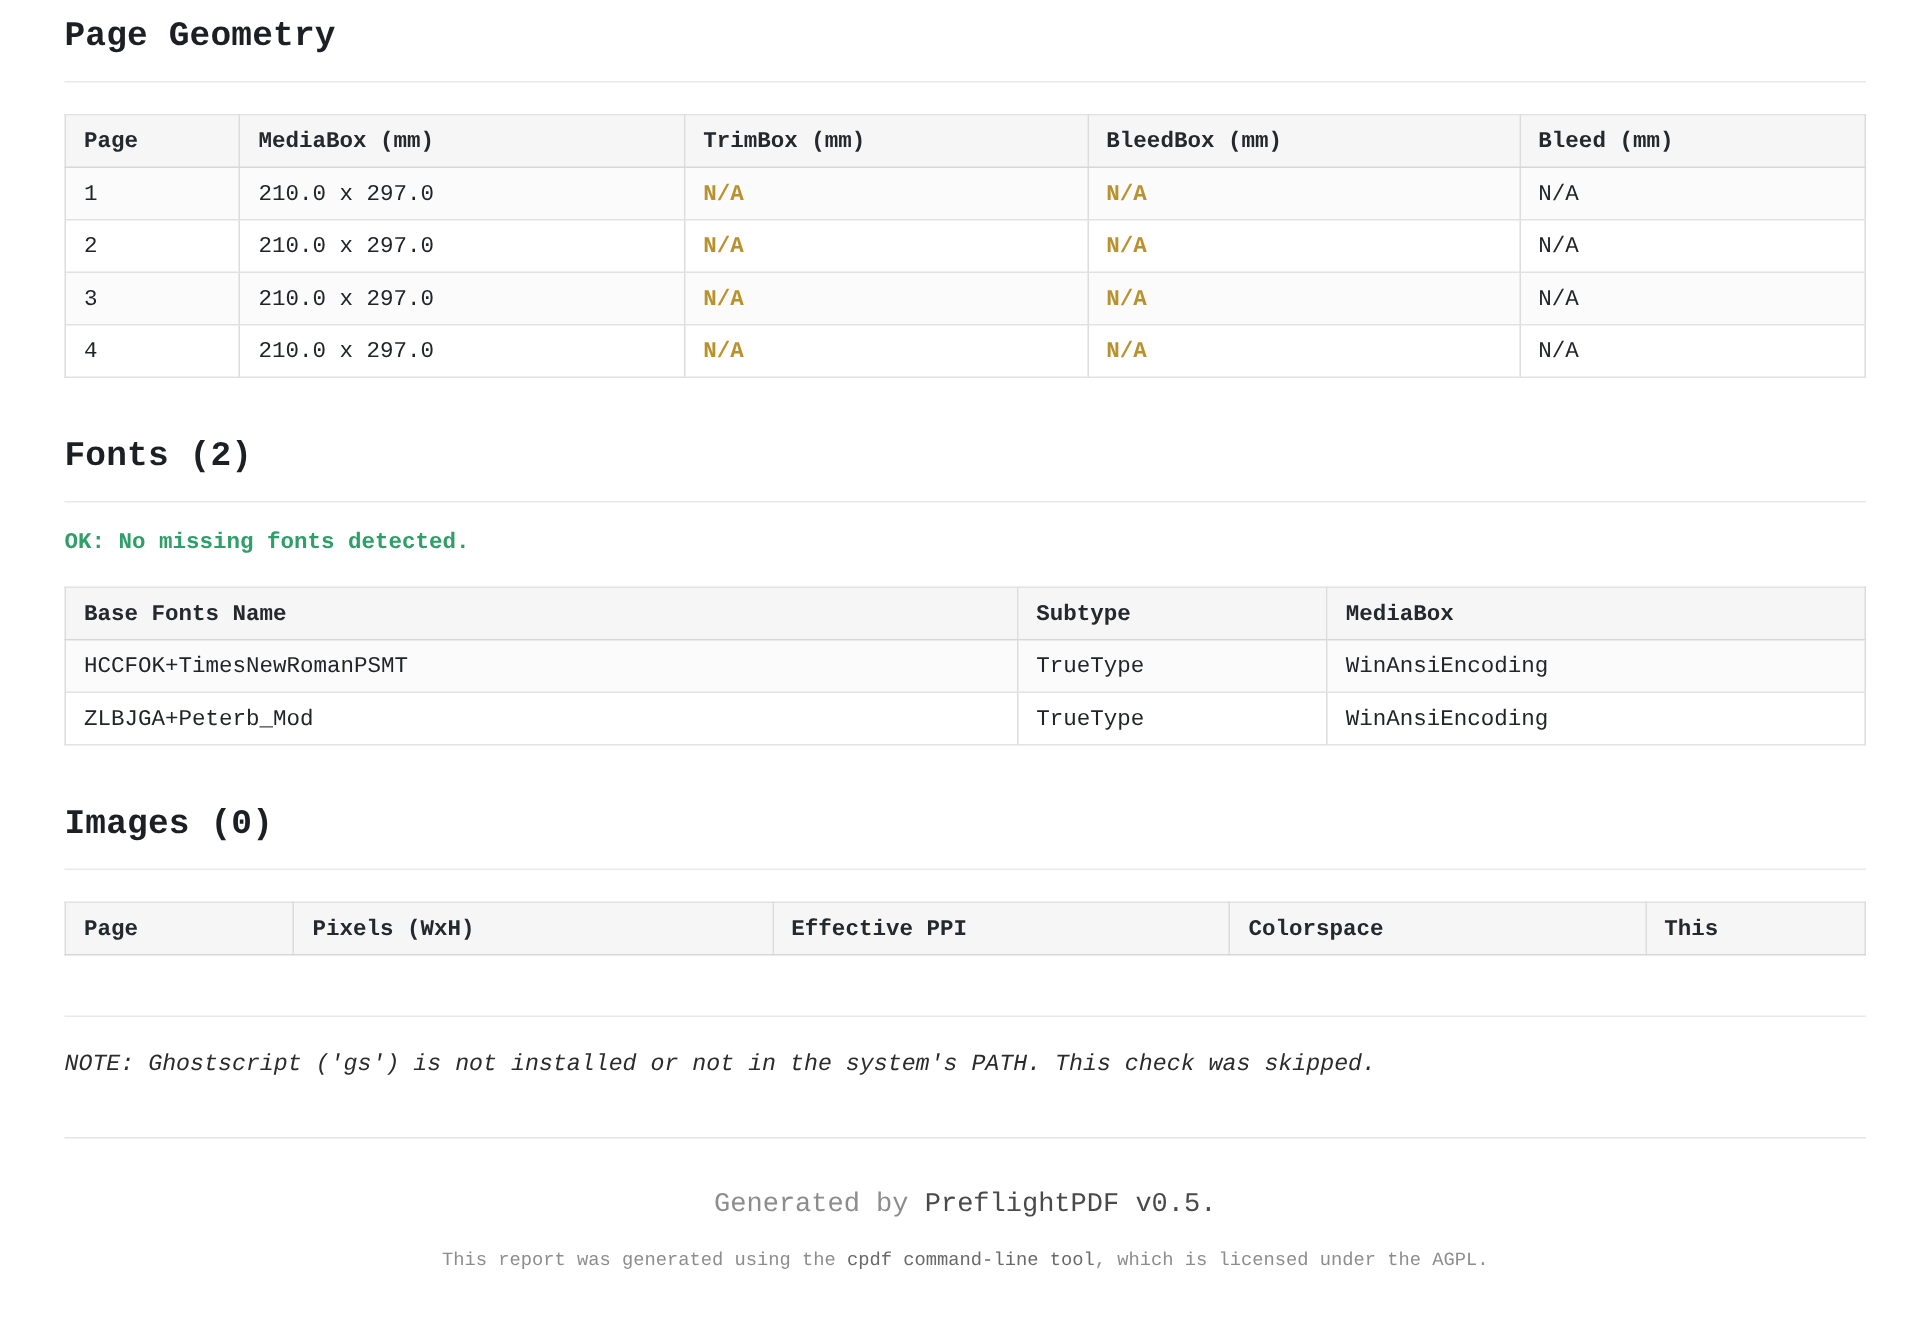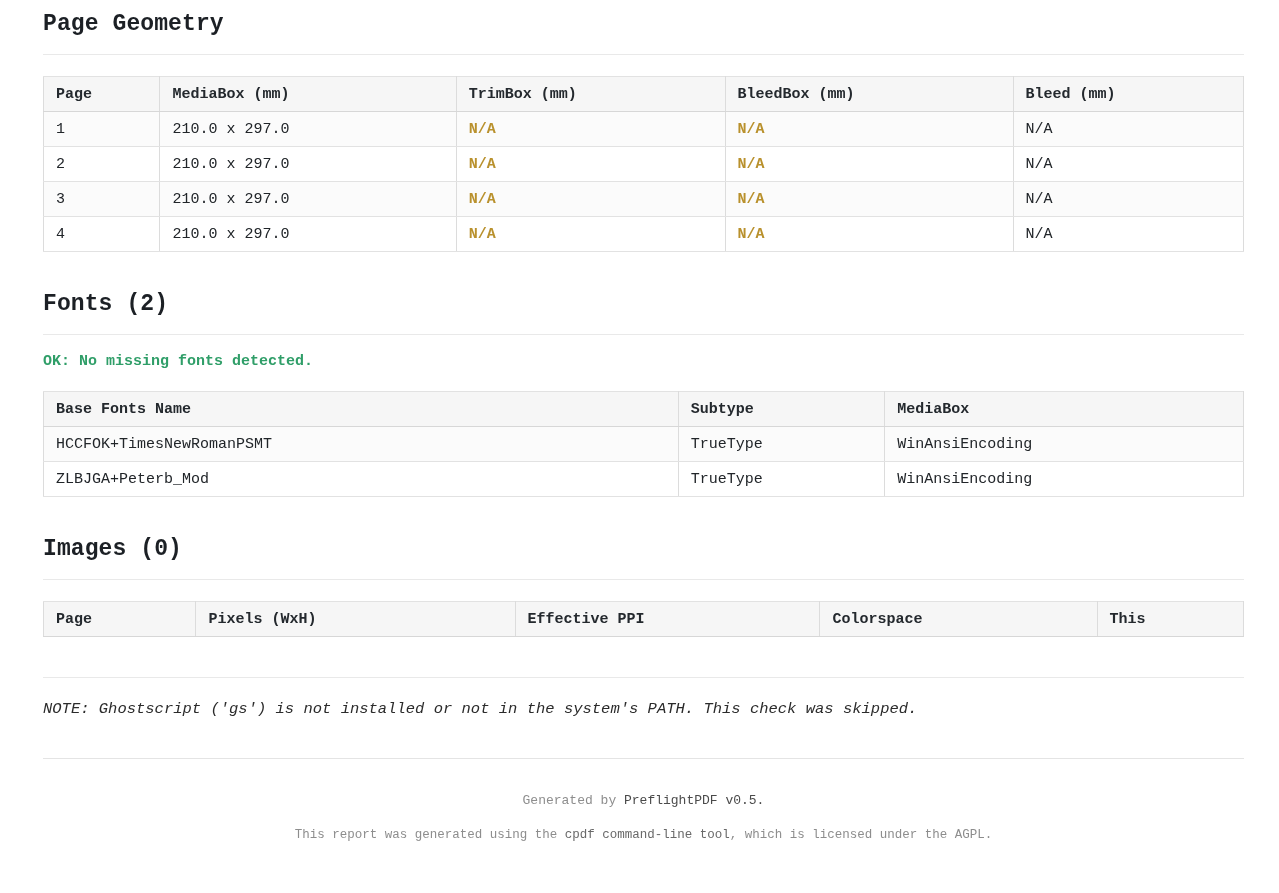--- a/index.html
+++ b/index.html
@@ -68,21 +68,21 @@
     margin-top: 22px;
     font-size: 15.5px;
     font-style: italic;
     color: #2b2b2b;
   }
   .footer { margin-top: 38px; }
   .footer hr.rule { margin-top: 0; border-top-color: #e4e4e4; }
   .footer-line1 {
     margin-top: 34px;
     text-align: center;
-    font-size: 13px;
+    font-size: 18px;
     color: #8d8d8d;
   }
   .footer-line1 .generator { color: #4a4a4a; }
   .footer-line2 {
     margin-top: 20px;
     text-align: center;
     font-size: 12.5px;
     color: #8d8d8d;
   }
   .footer-line2 .tool { color: #696969; text-align: center; }

